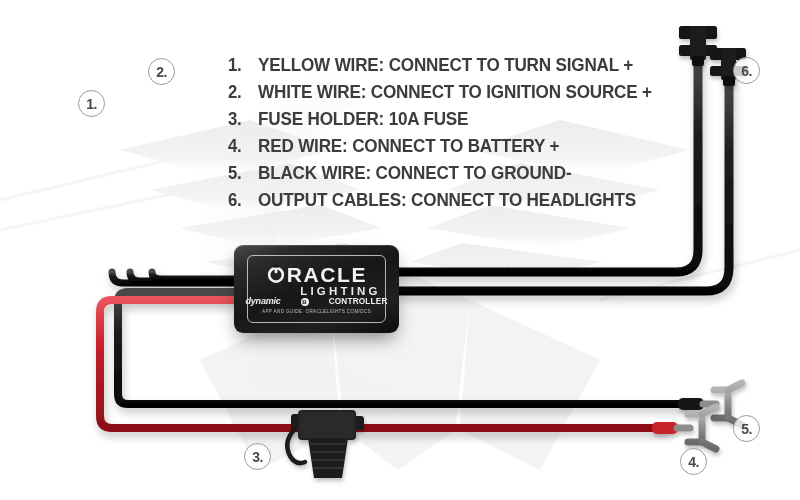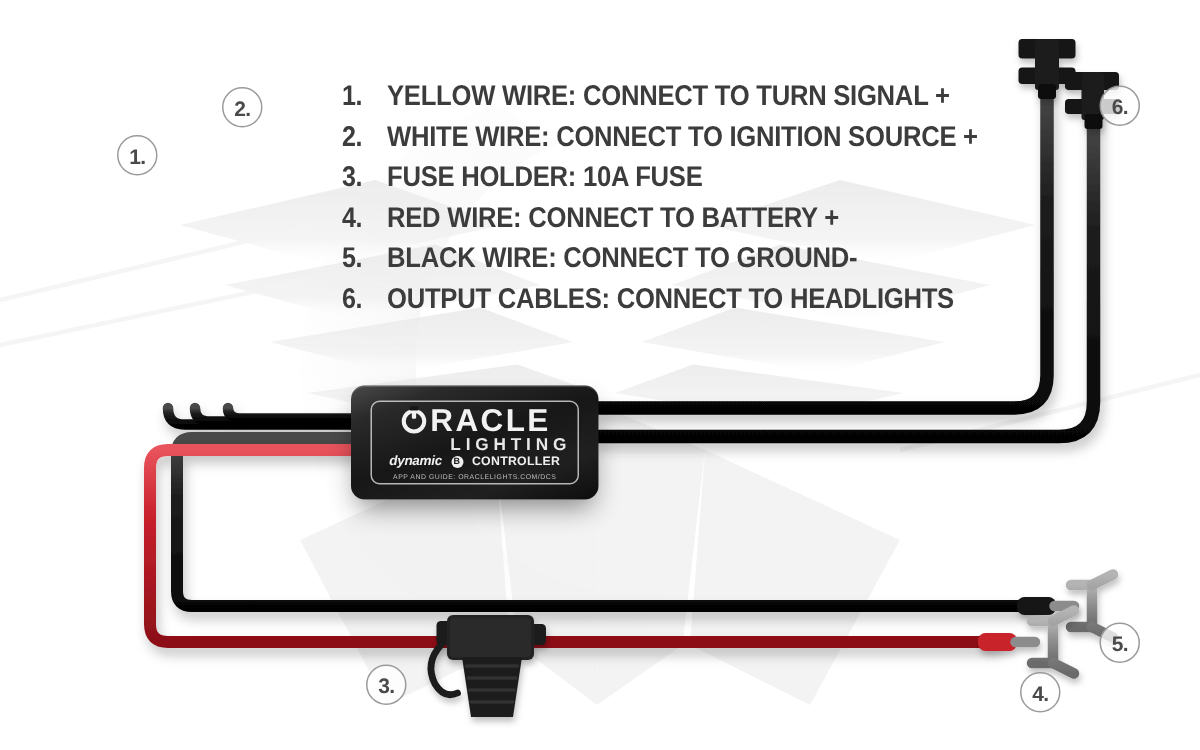--- a/index.html
+++ b/index.html
@@ -61,22 +61,22 @@
     font-weight:bold;
     display:flex;
     align-items:center;
     justify-content:center;
     box-sizing:border-box;
     letter-spacing:-0.5px;
   }
   
   #module{
     position:absolute;
-    left:234px; top:257px;
-    width:165px; height:76px;
+    left:234px; top:245px;
+    width:165px; height:88px;
     border-radius:9px;
     background:linear-gradient(160deg,#4a4a4a 0%,#2a2a2a 18%,#171717 48%,#202020 76%,#0d0d0d 100%);
     box-shadow:0 9px 18px -4px rgba(0,0,0,0.45), inset 0 1px 0 rgba(255,255,255,0.16);
     overflow:hidden;
   }
   #module-label{
     position:absolute;
     left:13px; top:10px;
     right:13px; bottom:10px;
     border:1.2px solid rgba(235,235,235,0.75);
@@ -106,21 +106,21 @@
   }
   .brand-third{
     color:#f0f0f0;
     font-size:8.2px;
     font-weight:bold;
     letter-spacing:0.2px;
     line-height:1;
     margin-top:0;
     display:flex;
     align-items:center;
-    gap:6px;
+    gap:20px;
   }
   .brand-italic{
     font-style:italic;
     font-weight:bold;
     letter-spacing:-0.2px;
     font-size:9px;
   }
   .brand-fine{
     color:#bdbdbd;
     font-size:4.6px;

